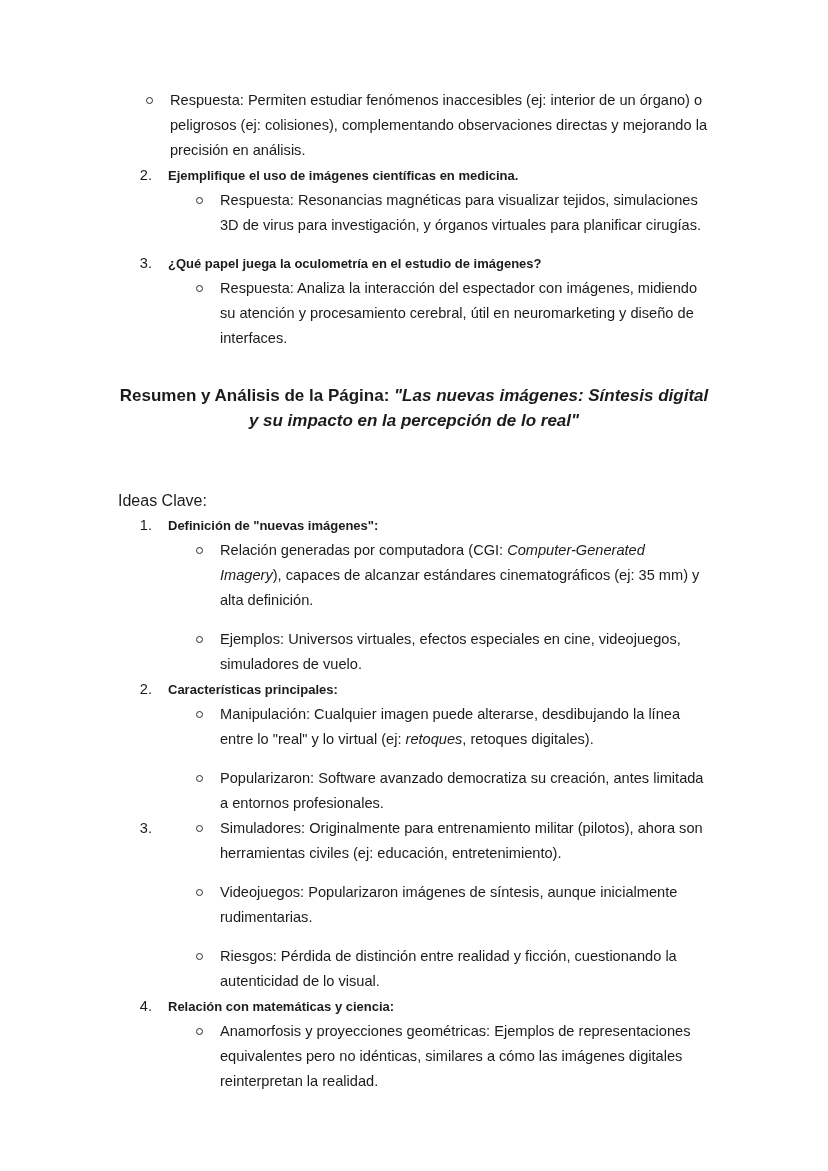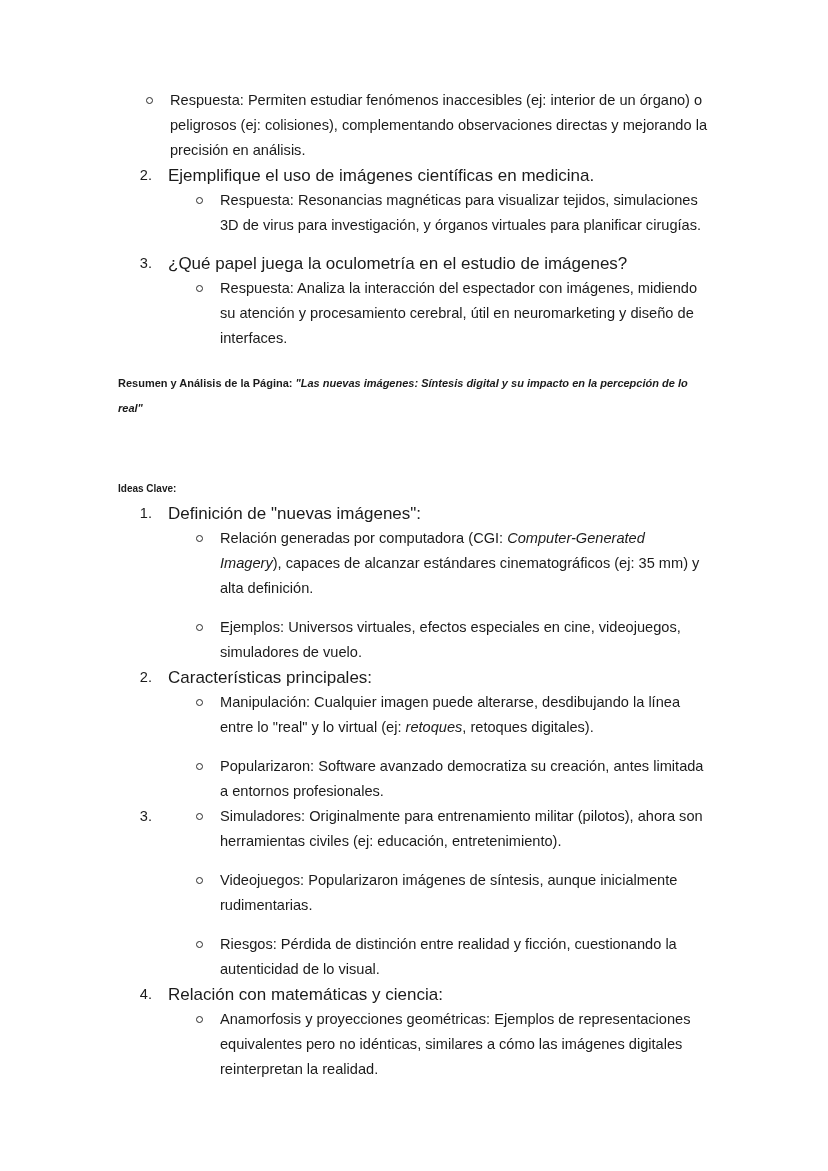--- a/index.html
+++ b/index.html
@@ -44,22 +44,22 @@
     left: 0;
     top: 0;
     width: 34px;
     text-align: right;
     font-weight: 400;
     font-size: 14.6px;
     line-height: 25px;
     color: #1b1b1b;
   }
   .num-heading {
-    font-weight: normal;
-    font-size: 17px;
+    font-weight: bold;
+    font-size: 13px;
     line-height: 25px;
     margin: 0;
   }
 
   ul.circ-list {
     list-style: none;
     margin: 0;
     padding: 0;
   }
   ul.circ-list > li.circ-item {
@@ -91,33 +91,34 @@
     margin-top: 13px;
     margin-bottom: 0;
   }
   .top-answer { margin-bottom: 21px; }
 
   .q-item { margin-bottom: 13px; }
   .q-item:last-of-type { margin-bottom: 0; }
 
   .resumen-head {
     font-weight: bold;
-    font-size: 11px;
-    line-height: 25px;
-    margin: 20px 0 0 0;
+    font-size: 17px;
+    line-height: 25px;
+    margin: 32px 0 0 0;
     max-width: 600px;
+    text-align: center;
   }
   .resumen-head .quote {
     font-style: italic;
     font-weight: bold;
   }
 
   .ideas-head {
-    font-weight: bold;
-    font-size: 10px;
+    font-weight: normal;
+    font-size: 16px;
     line-height: 25px;
     margin: 55px 0 0 0;
   }
 
   .ideas-list { margin-top: 15px; }
   .ideas-list > li.num-item { margin-bottom: 14px; }
   .ideas-list > li.num-item:last-child { margin-bottom: 0; }
 
   b, strong { font-weight: normal; }
   i, em { font-style: italic; }

